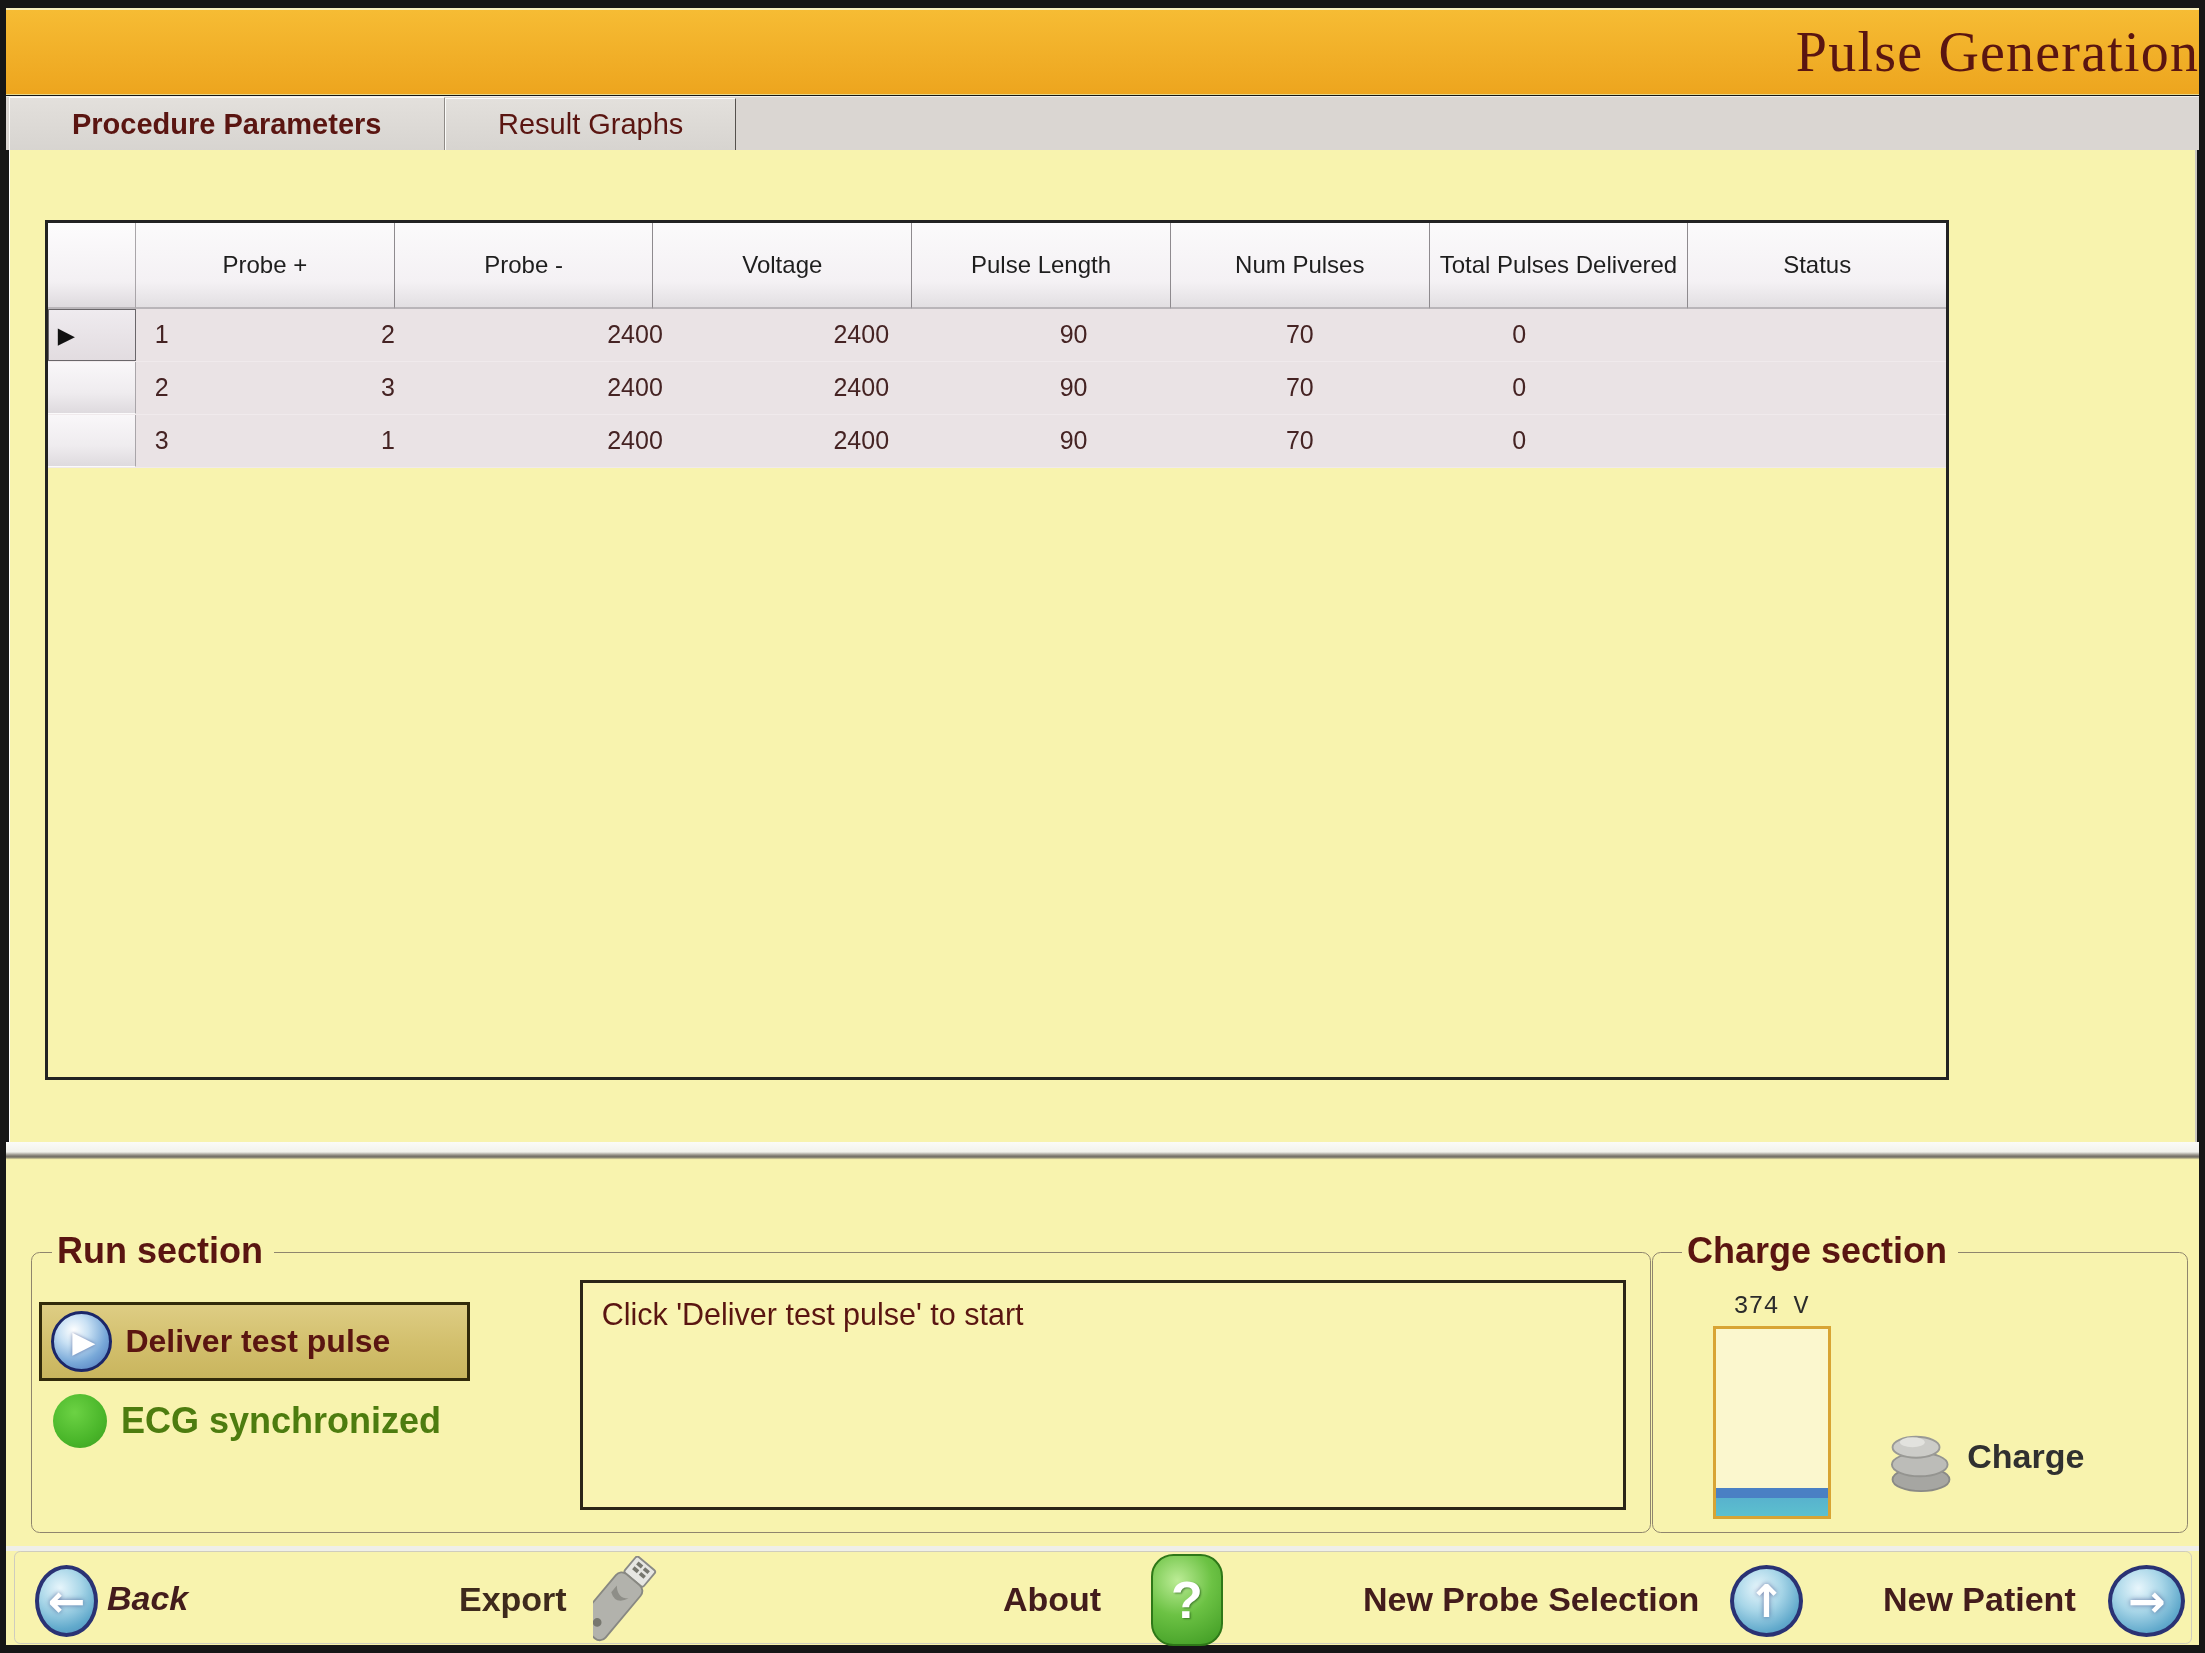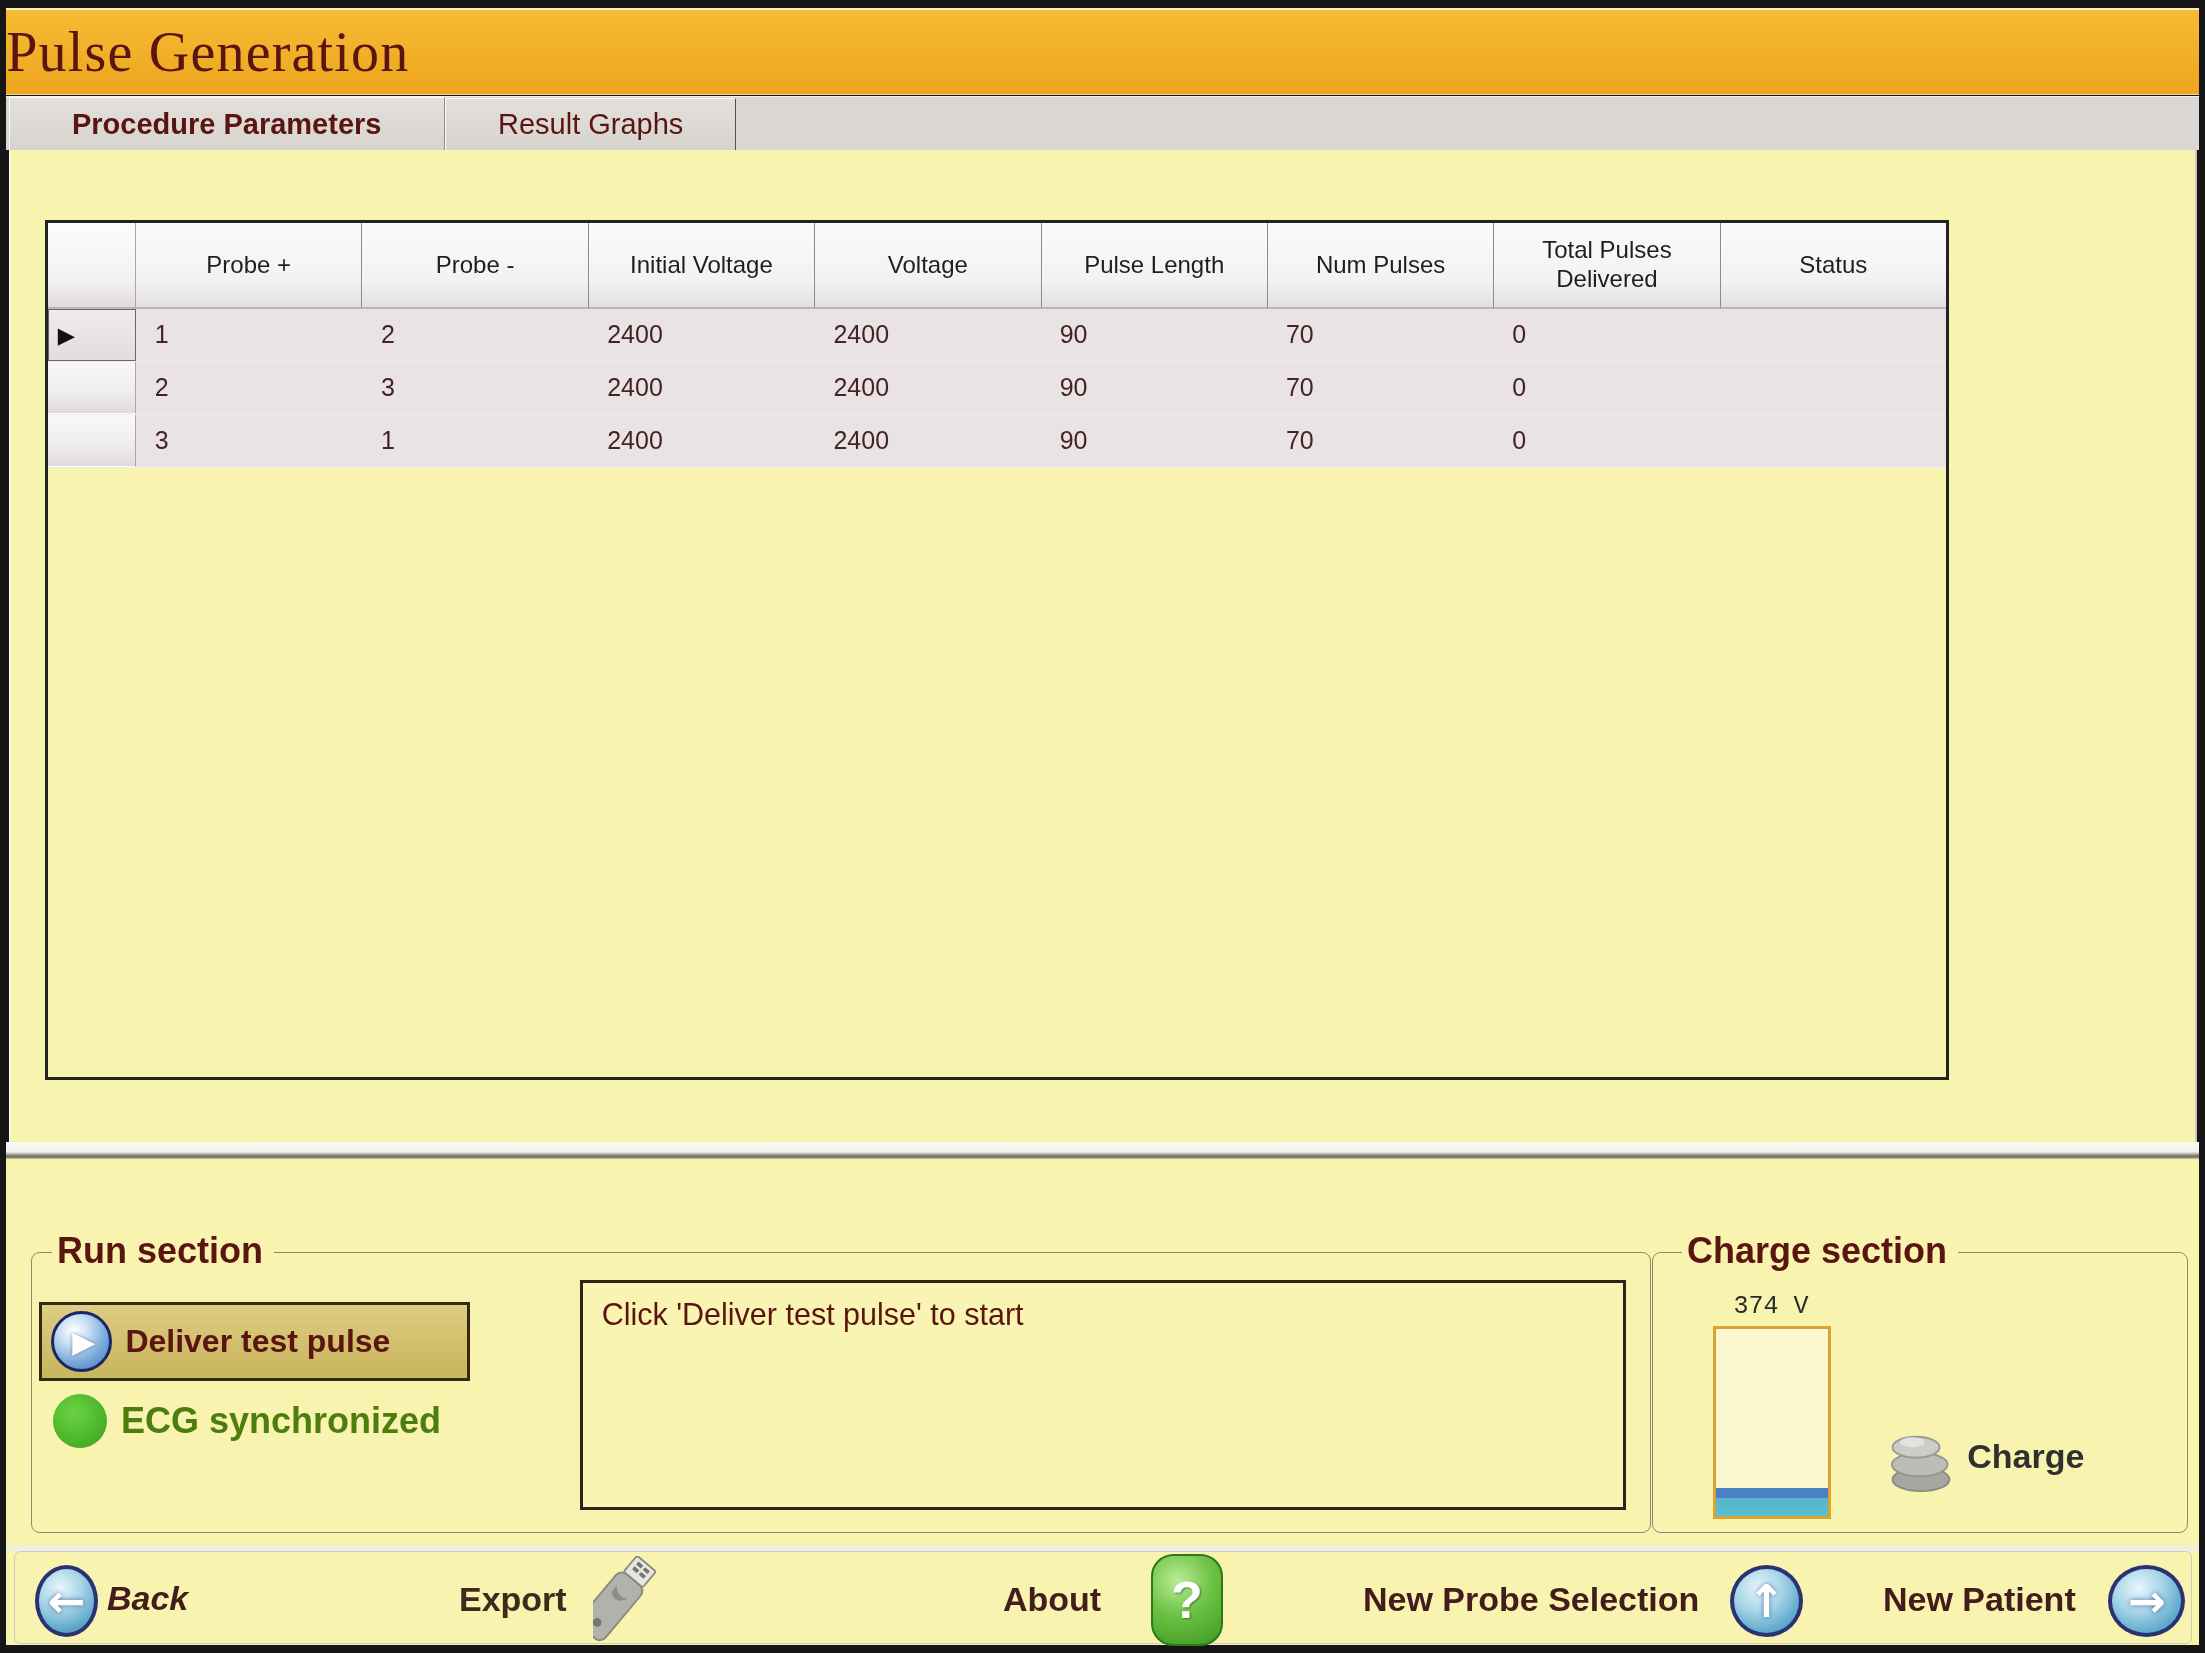--- a/index.html
+++ b/index.html
@@ -5,21 +5,21 @@
   * { box-sizing: border-box; margin: 0; padding: 0; }
   html, body { width: 2205px; height: 1654px; }
   body { font-family: "Liberation Sans", "DejaVu Sans", sans-serif; background: #161616; }
   .screen { position: absolute; left: 0; top: 0; width: 2205px; height: 1654px; background: #161616; overflow: hidden; }
 
   
   .titlebar {
     position: absolute; left: 6.2px; top: 7.5px; width: 2193px; height: 87px;
     background: linear-gradient(180deg, #F6BC34 0%, #F1AF28 55%, #EDA51E 100%);
     border-top: 2.5px solid #F7EFC0; border-bottom: 1.9px solid #E6D88E;
-    display: flex; align-items: center; justify-content: flex-start;
+    display: flex; align-items: center; justify-content: flex-end;
   }
   .titlebar .title {
     font-family: "Liberation Serif", "DejaVu Serif", serif;
     font-size: 56px; color: #5A1511; letter-spacing: 1.2px;
   }
 
   
   .tabstrip {
     position: absolute; left: 6.2px; top: 96px; width: 2193px; height: 54px;
     background: #DAD6D2; border-top: 1.2px solid #F2F2EE;
@@ -182,21 +182,20 @@
     </div>
   </div>
 
   <div class="tabpage"></div>
 
   <div class="grid">
     <div class="grid-header">
       <div class="corner-cell"></div>
       <div class="hcell">Probe +</div>
       <div class="hcell">Probe -</div>
-      <div class="hcell">Initial Voltage</div>
       <div class="hcell">Voltage</div>
       <div class="hcell">Pulse Length</div>
       <div class="hcell">Num Pulses</div>
       <div class="hcell">Total Pulses Delivered</div>
       <div class="hcell">Status</div>
     </div>
 
     <div class="grid-row">
       <div class="selcell current">
         <span class="row-pointer">▶</span>

